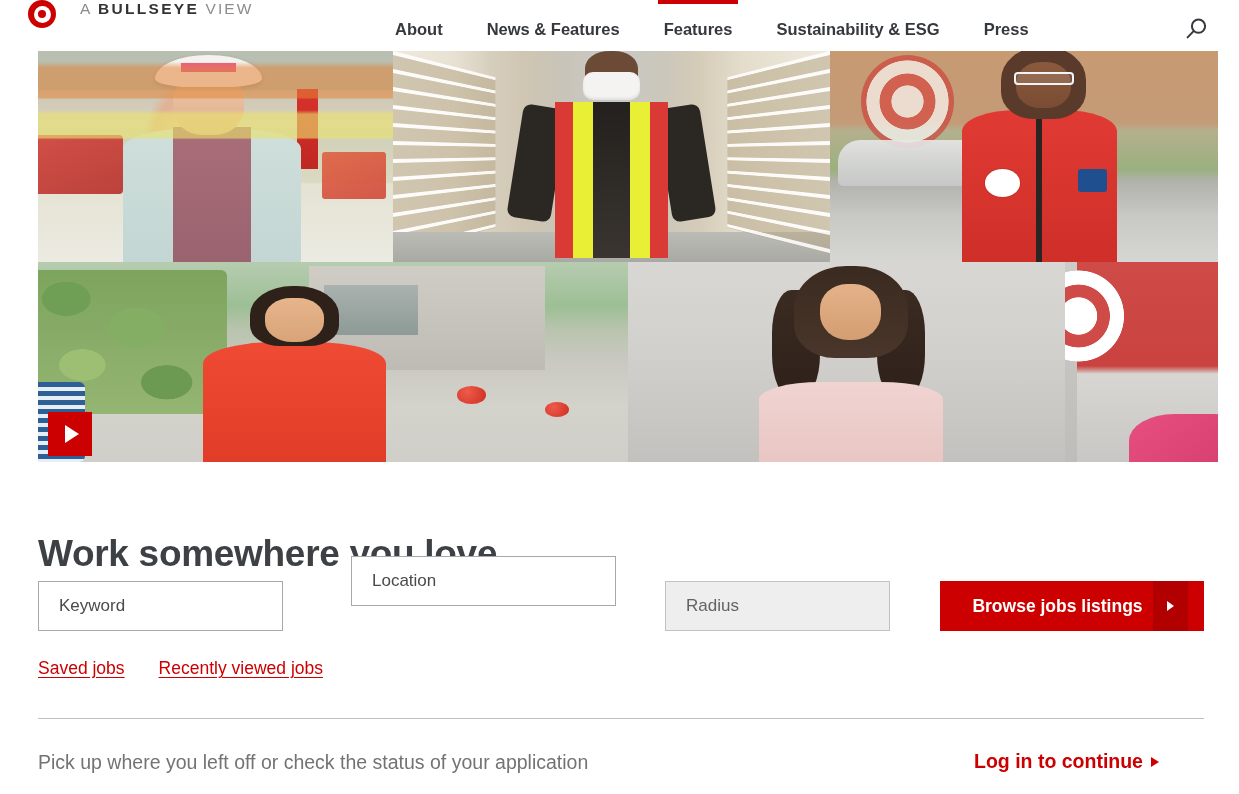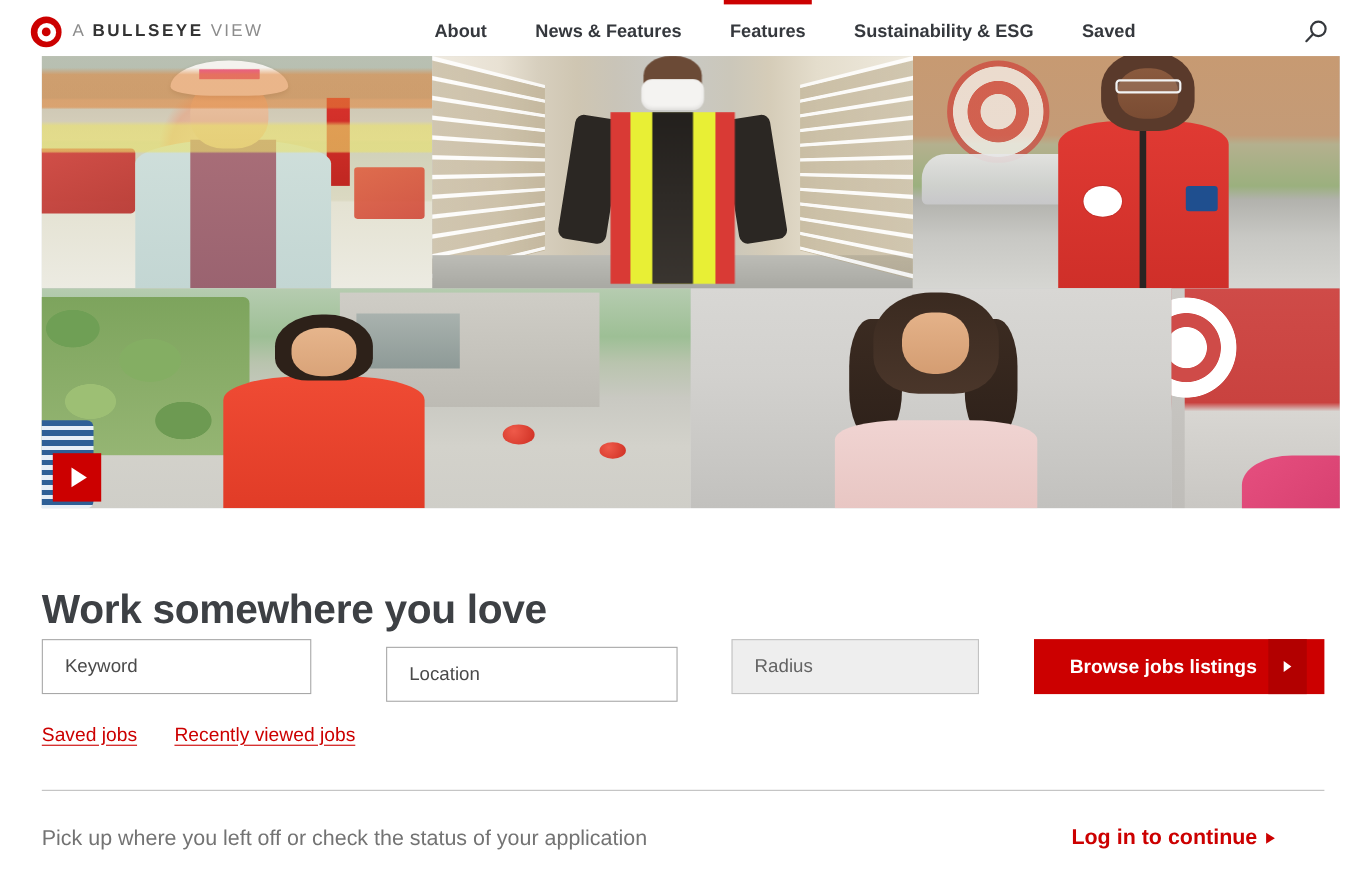--- a/index.html
+++ b/index.html
@@ -13,21 +13,21 @@
   }
   .page { position: relative; width: 1239px; height: 794px; background:#fff; }
 
   
   .header {
     position: absolute; left: 0; top: 0; width: 1239px; height: 58px;
     background: #ffffff;
     display: flex; align-items: center;
   }
   .brand {
-    display: flex; align-items: center; gap: 10px;
+    display: flex; align-items: flex-start; gap: 24px;
     margin-left: 28px; height: 58px;
   }
   .bullseye {
     width: 28px; height: 28px; border-radius: 50%;
     background: #cc0000;
     display: flex; align-items: center; justify-content: center;
     flex: none;
   }
   .bullseye .ring2 {
     width: 17px; height: 17px; border-radius: 50%;
@@ -388,21 +388,21 @@
     border: 1px solid #a8a8a8;
     background: #ffffff;
     font-family: "Liberation Sans", sans-serif;
     font-size: 17px;
     color: #4a4a4a;
     padding: 0 20px;
     outline: none;
   }
   .field::placeholder { color: #4a4a4a; opacity: 1; }
   .f-keyword  { left: 38px;  top: 581px; width: 245px; }
-  .f-location { left: 351px; top: 588px; width: 265px; }
+  .f-location { left: 351px; top: 556px; width: 265px; }
   .f-radius   { left: 665px; top: 581px; width: 225px;
                 background: #eeeeee; border-color: #c2c2c2; color: #636363; }
   .f-radius::placeholder { color: #636363; opacity: 1; }
 
   .browse-btn {
     position: absolute; left: 940px; top: 581px;
     width: 264px; height: 50px;
     background: #cc0000;
     border: none;
     display: flex; align-items: center;
@@ -476,21 +476,21 @@
           </span>
       </span>
       <span class="brandtext"><span>A </span><b>BULLSEYE</b><span> VIEW</span></span>
     </div>
 
     <nav class="nav">
       <div class="nav-item">About</div>
       <div class="nav-item">News &amp; Features</div>
       <div class="nav-item active">Features</div>
       <div class="nav-item">Sustainability &amp; ESG</div>
-      <div class="nav-item">Saved</div>
+      <div class="nav-item">Press</div>
     </nav>
 
     <div class="search-btn">
       <svg width="26" height="26" viewBox="0 0 26 26" aria-hidden="true">
         <circle cx="15.5" cy="10.2" r="6.6" fill="none" stroke="#35383d" stroke-width="2"></circle>
         <line x1="10.6" y1="15.1" x2="4.6" y2="21.4" stroke="#35383d" stroke-width="2" stroke-linecap="round"></line>
       </svg>
     </div>
   </div>
 

